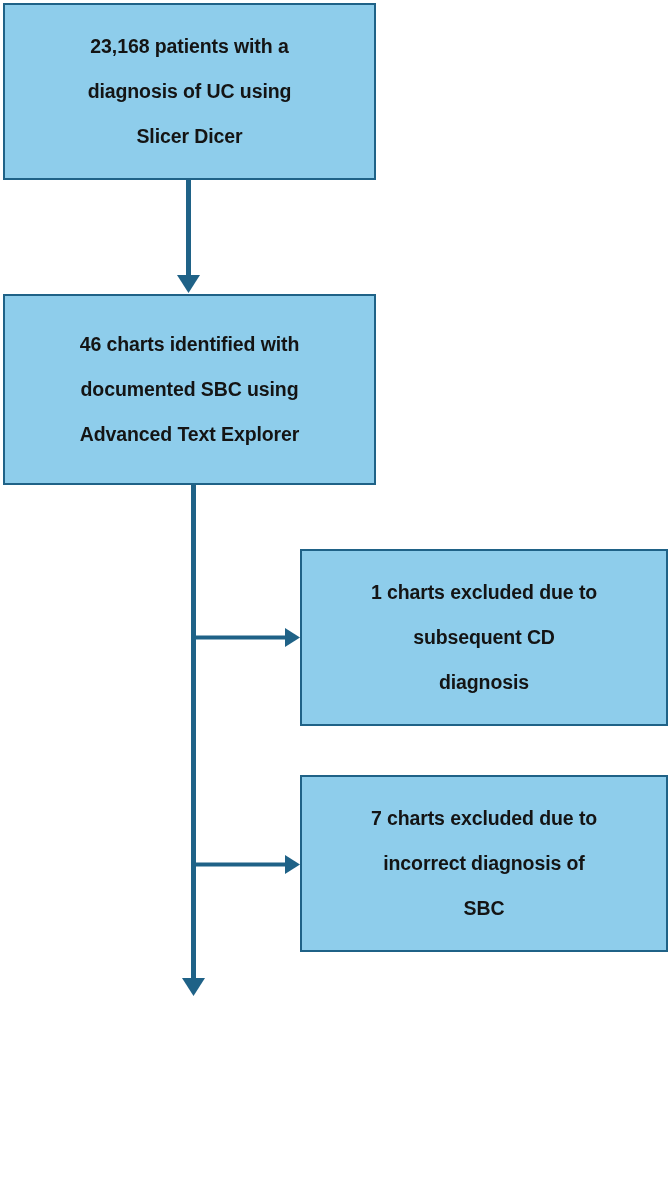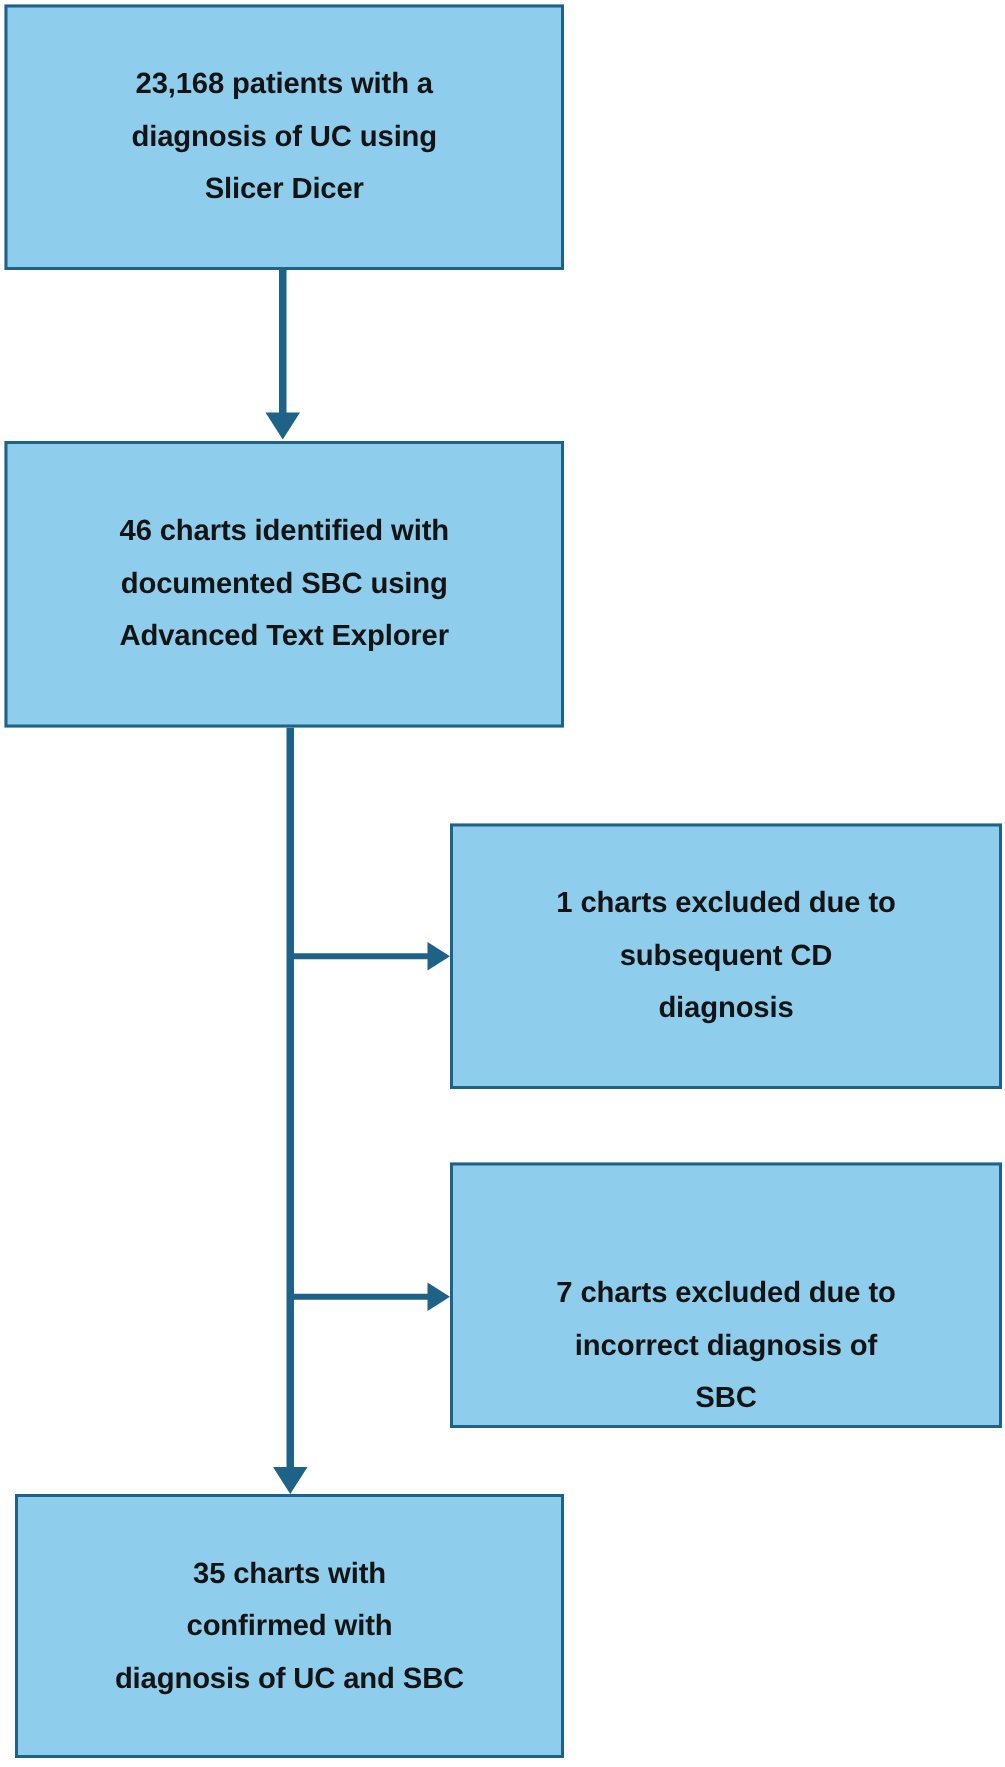--- a/index.html
+++ b/index.html
@@ -26,30 +26,30 @@
     justify-content: center;
     text-align: center;
   }
   .flow-box .box-text {
     display: block;
     width: 100%;
     padding: 0 10px;
     box-sizing: border-box;
     font-size: 19.5px;
     font-weight: bold;
-    line-height: 35px;
+    line-height: 45px;
     color: #141414;
     letter-spacing: -0.1px;
     white-space: pre-line;
   }
   
   #box-cohort      { left: 3px;   top: 3px;    width: 373px; height: 177px; }
   #box-identified  { left: 3px;   top: 294px;  width: 373px; height: 191px; }
   #box-excluded-cd { left: 300px; top: 549px;  width: 368px; height: 177px; }
-  #box-excluded-sbc{ left: 300px; top: 775px;  width: 368px; height: 177px; align-items: flex-end; }
+  #box-excluded-sbc{ left: 300px; top: 775px;  width: 368px; height: 177px; }
   #box-final       { left: 10px;  top: 996px;  width: 366px; height: 176px; }
 
   #connector-layer {
     position: absolute;
     left: 0;
     top: 0;
     width: 670px;
     height: 1178px;
     pointer-events: none;
   }
@@ -99,19 +99,14 @@
 subsequent CD
 diagnosis</span>
   </div>
 
   <div class="flow-box" id="box-excluded-sbc">
     <span class="box-text">7 charts excluded due to
 incorrect diagnosis of
 SBC</span>
   </div>
 
-  <div class="flow-box" id="box-final">
-    <span class="box-text">35 charts with
-confirmed with
-diagnosis of UC and SBC</span>
-  </div>
 
 </div>
 
 </body></html>

